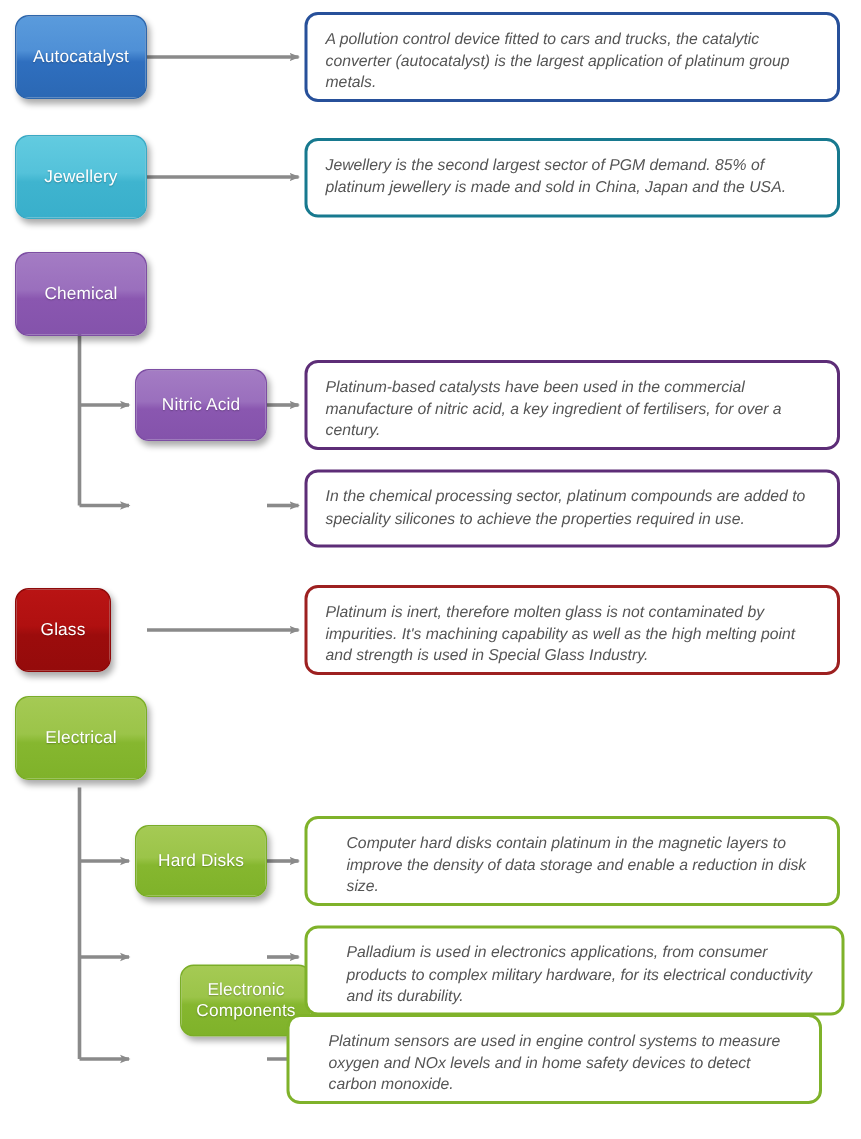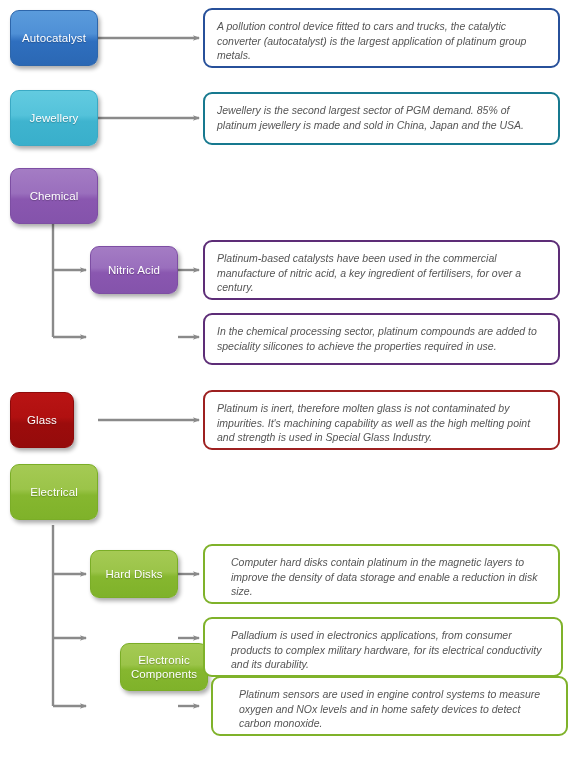--- a/index.html
+++ b/index.html
@@ -181,17 +181,17 @@
     <span>Computer hard disks contain platinum in the magnetic layers to improve the density of data storage and enable a reduction in disk size.</span>
   </div>
 
   <div class="node skin-green" style="left:90px; top:643px; width:88px; height:48px;margin-left:30px;">
     <span class="label">Electronic Components</span>
   </div>
   <div class="desc b-green" style="left:203px; top:617px; width:360px; height:60px;">
     <span>Palladium is used in electronics applications, from consumer products to complex military hardware, for its electrical conductivity and its durability.</span>
   </div>
 
-  <div class="desc b-green" style="left:211px; top:676px; width:357px; height:60px;">
+  <div class="desc b-green" style="left:191px; top:676px; width:357px; height:60px;">
     <span>Platinum sensors are used in engine control systems to measure oxygen and NOx levels and in home safety devices to detect carbon monoxide.</span>
   </div>
 
 </div>
 
 </body></html>

